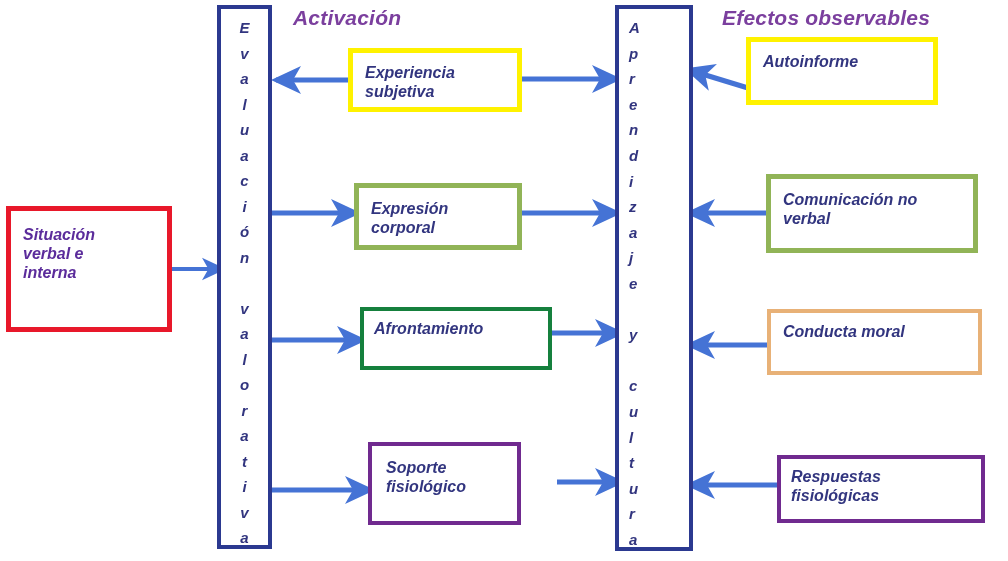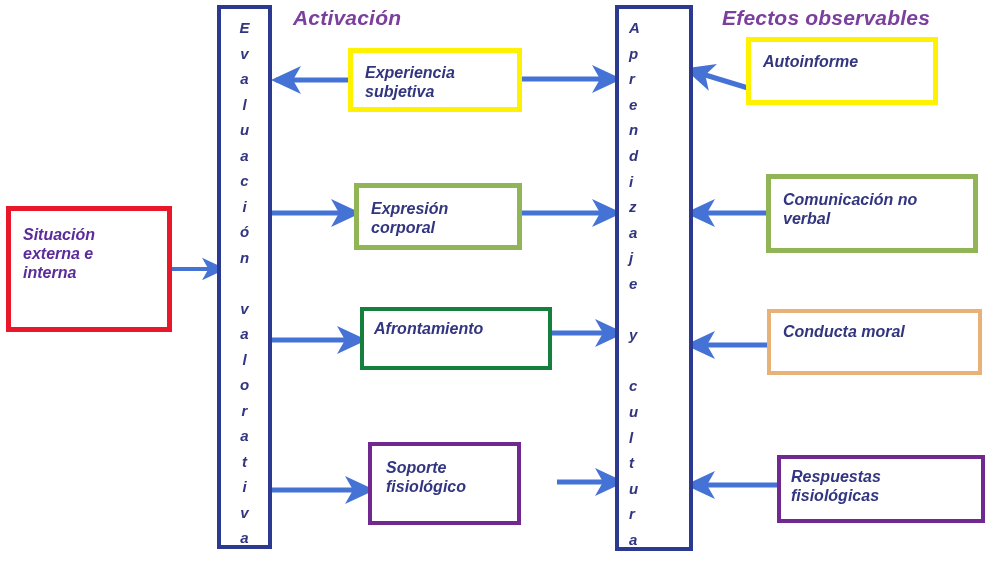--- a/index.html
+++ b/index.html
@@ -100,21 +100,21 @@
     <line x1="768" y1="213" x2="690" y2="213" stroke="#4573D5" stroke-width="5" marker-end="url(#ar)"></line>
     <line x1="769" y1="345" x2="690" y2="345" stroke="#4573D5" stroke-width="5" marker-end="url(#ar)"></line>
     <line x1="779" y1="485" x2="690" y2="485" stroke="#4573D5" stroke-width="5" marker-end="url(#ar)"></line>
   </svg>
 
   <div class="hdr" style="left:293px; top:6px;">Activación</div>
   <div class="hdr" style="left:722px; top:6px;">Efectos observables</div>
 
   <div class="box situacion" style="left:6px; top:206px; width:166px; height:126px; border:5px solid #E8182A;">
     <div class="label" style="left:12px; top:14px;">Situación
-externa e
+verbal e
 interna</div>
   </div>
 
   <div class="colbox" style="left:217px; top:5px; width:55px; height:544px;">
     <div class="vletters" id="col-left-letters">
         <span style="height: 25.5px; line-height: 25.5px;">E</span>
         <span style="height: 25.5px; line-height: 25.5px;">v</span>
         <span style="height: 25.5px; line-height: 25.5px;">a</span>
         <span style="height: 25.5px; line-height: 25.5px;">l</span>
         <span style="height: 25.5px; line-height: 25.5px;">u</span>

